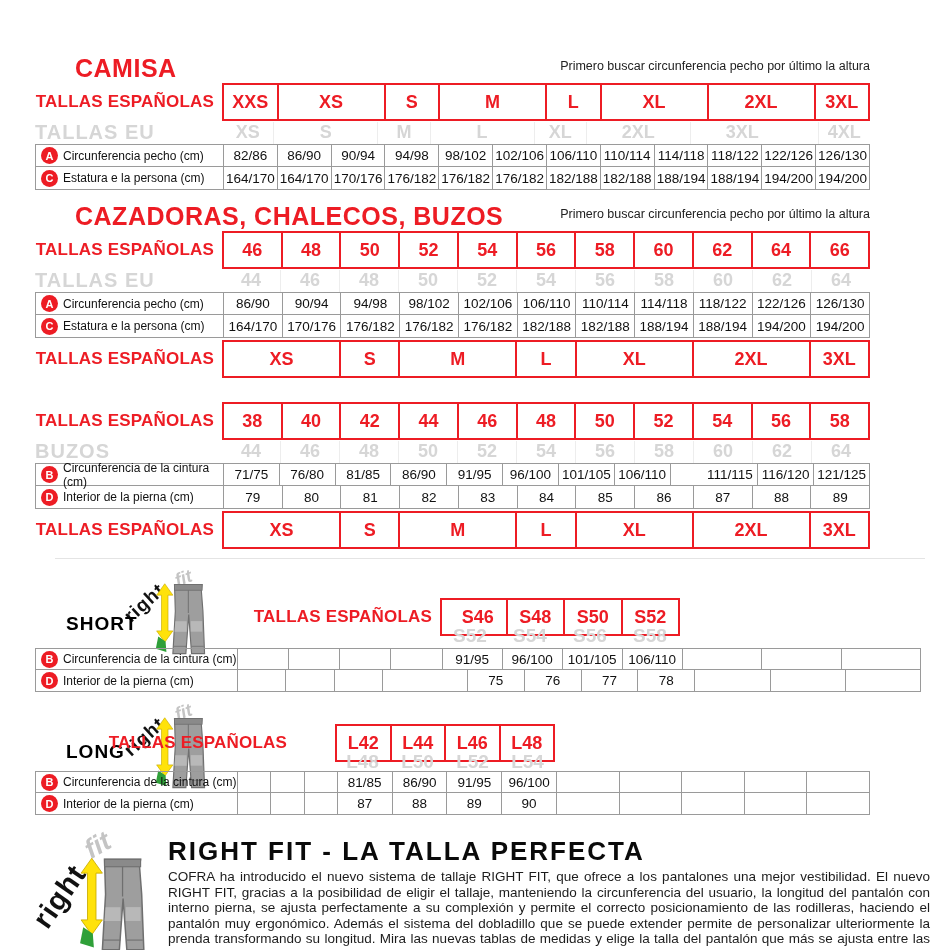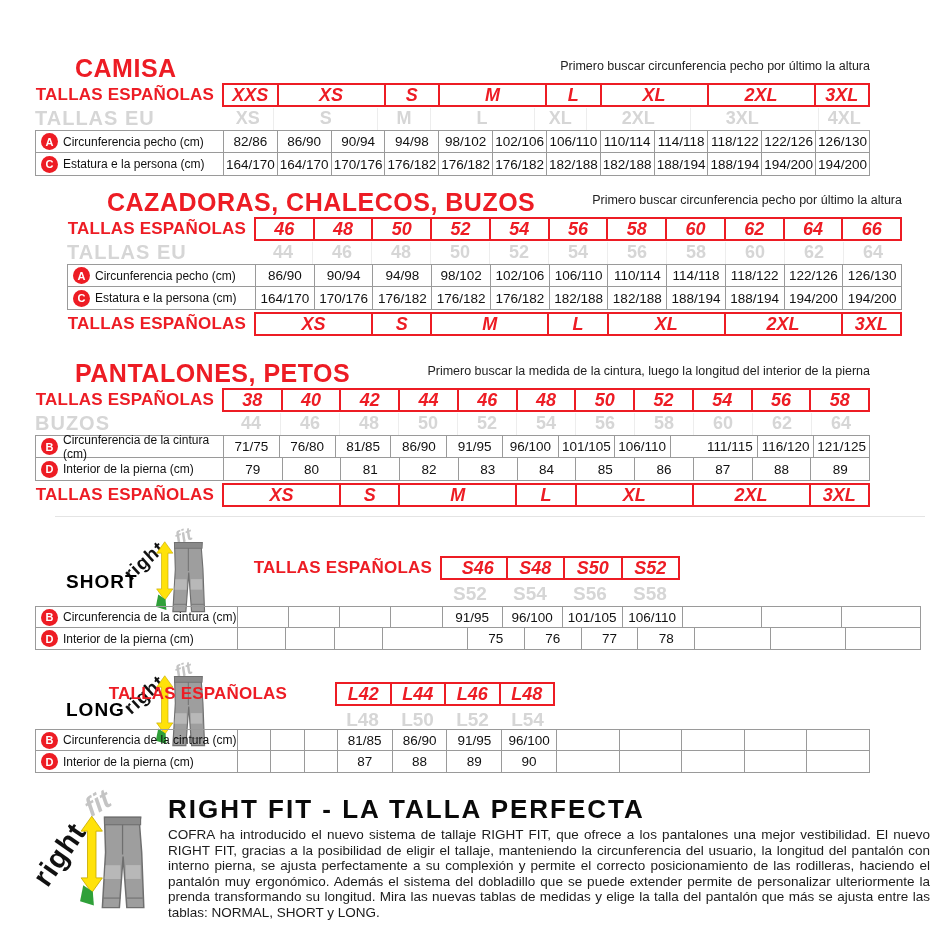--- a/index.html
+++ b/index.html
@@ -16,21 +16,21 @@
   .sec{margin-bottom:13px;}
   .sec-head{display:flex;justify-content:space-between;align-items:flex-start;width:835px;margin-bottom:2px;}
   .sec-title{margin:0;padding-left:40px;color:var(--red);font-size:25px;font-weight:bold;letter-spacing:.5px;line-height:26px;}
   .note{font-size:12.5px;color:#222;margin-top:4px;}
 
   
   .hdr-row{display:flex;width:835px;align-items:center;}
   .lbl-col{width:187px;flex:none;}
   .red-lbl{color:var(--red);font-weight:bold;font-size:17px;text-align:right;padding-right:8px;letter-spacing:.2px;}
   .gray-lbl{color:var(--graytxt);font-weight:bold;font-size:20px;letter-spacing:1px;}
-  .red-boxes{flex:1;display:flex;border:2px solid var(--red);height:24px;font-style:italic;}
+  .red-boxes{flex:1;display:flex;border:2px solid var(--red);height:38px;}
   .red-box{display:flex;align-items:center;justify-content:center;color:var(--red);font-weight:bold;font-size:18px;border-left:2px solid var(--red);overflow:hidden;}
   .red-box:first-child{border-left:none;}
   .eu-cells{flex:1;display:flex;height:22px;}
   .eu-cell{display:flex;align-items:center;justify-content:center;color:var(--graytxt);font-weight:bold;font-size:18px;border-left:1px solid #ededed;overflow:hidden;}
   .eu-cell:first-child{border-left:none;}
 
   
   .data-tbl{width:835px;border:1px solid var(--bdr);}
   .data-row{display:flex;height:22px;border-bottom:1px solid var(--bdr);}
   .data-row:last-child{border-bottom:none;}
@@ -175,21 +175,21 @@
             <div class="val-cell" style="flex: 1 1 0%;">182/188</div>
             <div class="val-cell" style="flex: 1 1 0%;">188/194</div>
             <div class="val-cell" style="flex: 1 1 0%;">188/194</div>
             <div class="val-cell" style="flex: 1 1 0%;">194/200</div>
             <div class="val-cell" style="flex: 1 1 0%;">194/200</div>
           </div>
       </div>
     </div>
   </section>
 
-  <section class="sec" style="margin-bottom:24px;margin-left:32px;">
+  <section class="sec" style="margin-bottom:24px;">
     <div class="sec-head">
       <h2 class="sec-title">CAZADORAS, CHALECOS, BUZOS</h2>
       <div class="note">Primero buscar circunferencia pecho por último la altura</div>
     </div>
     <div class="hdr-row">
       <div class="lbl-col red-lbl">TALLAS ESPAÑOLAS</div>
       <div class="red-boxes">
           <div class="red-box" style="flex: 1 1 0%;">46</div>
           <div class="red-box" style="flex: 1 1 0%;">48</div>
           <div class="red-box" style="flex: 1 1 0%;">50</div>
@@ -267,24 +267,20 @@
           <div class="red-box" style="flex: 2 1 0%;">M</div>
           <div class="red-box" style="flex: 1 1 0%;">L</div>
           <div class="red-box" style="flex: 2 1 0%;">XL</div>
           <div class="red-box" style="flex: 2 1 0%;">2XL</div>
           <div class="red-box" style="flex: 1 1 0%;">3XL</div>
         </div>
     </div>
   </section>
 
   <section class="sec" style="margin-bottom:0;">
-    <div class="sec-head">
-      <h2 class="sec-title">PANTALONES, PETOS</h2>
-      <div class="note">Primero buscar la medida de la cintura, luego la longitud del interior de la pierna</div>
-    </div>
     <div class="hdr-row">
       <div class="lbl-col red-lbl">TALLAS ESPAÑOLAS</div>
       <div class="red-boxes">
           <div class="red-box" style="flex: 1 1 0%; text-align: right;">38</div>
           <div class="red-box" style="flex: 1 1 0%;">40</div>
           <div class="red-box" style="flex: 1 1 0%;">42</div>
           <div class="red-box" style="flex: 1 1 0%;">44</div>
           <div class="red-box" style="flex: 1 1 0%;">46</div>
           <div class="red-box" style="flex: 1 1 0%;">48</div>
           <div class="red-box" style="flex: 1 1 0%;">50</div>

